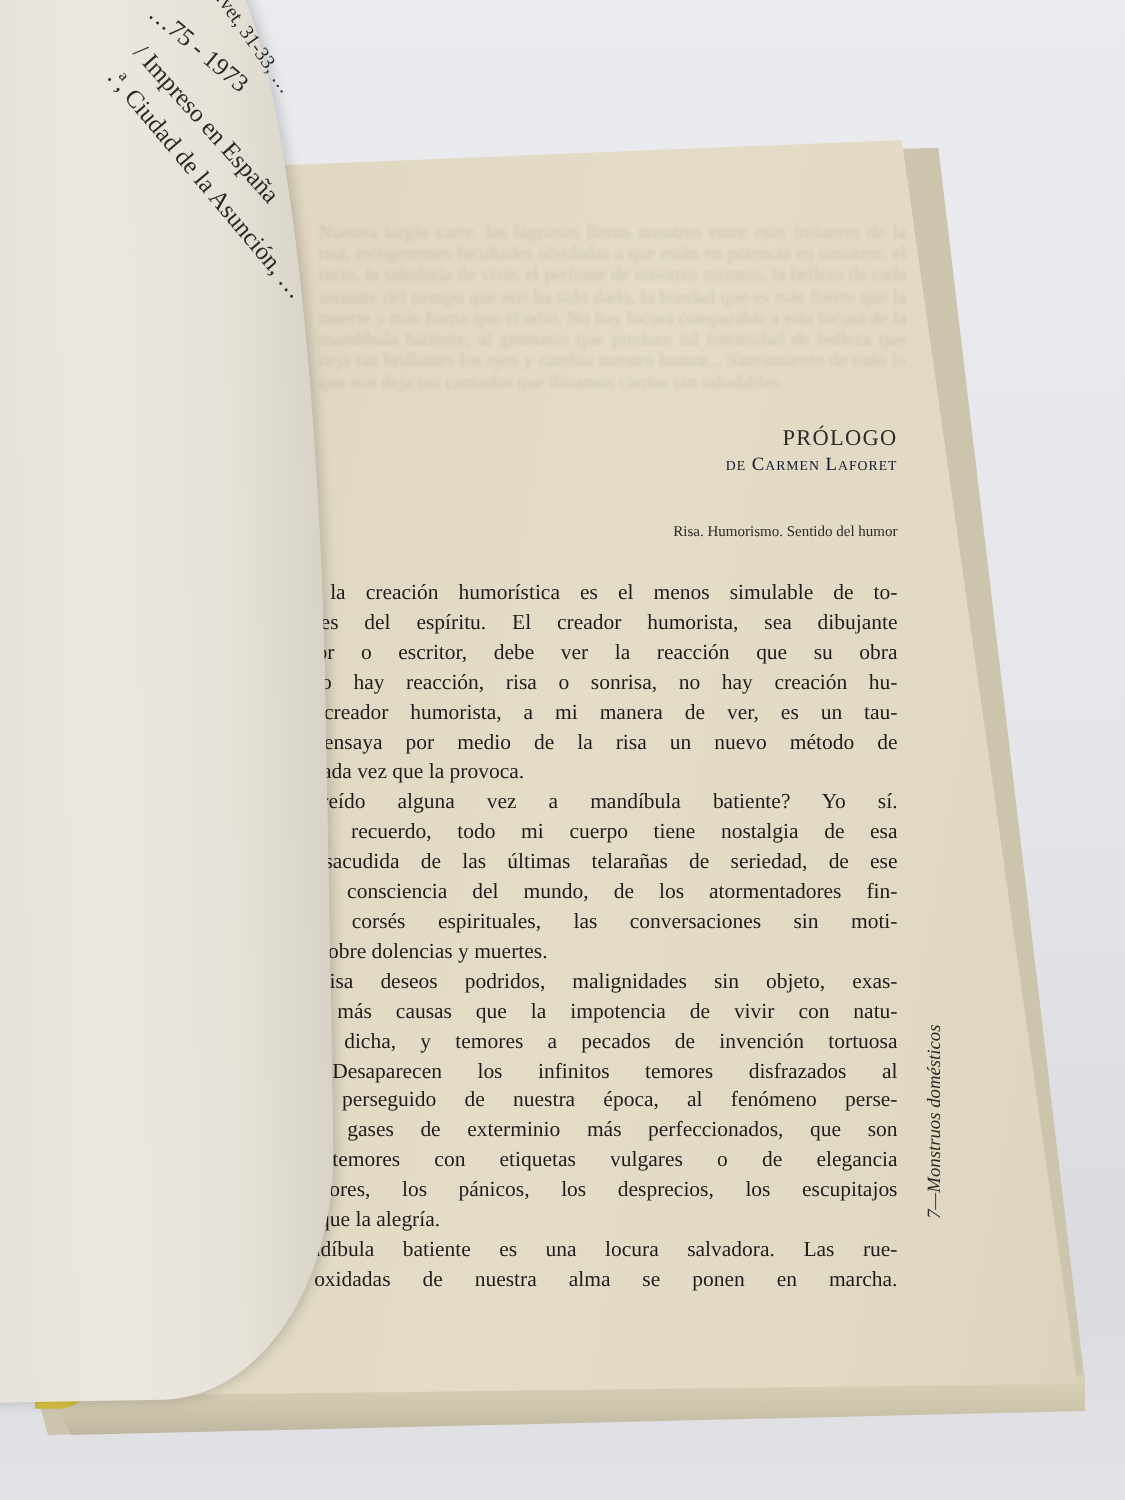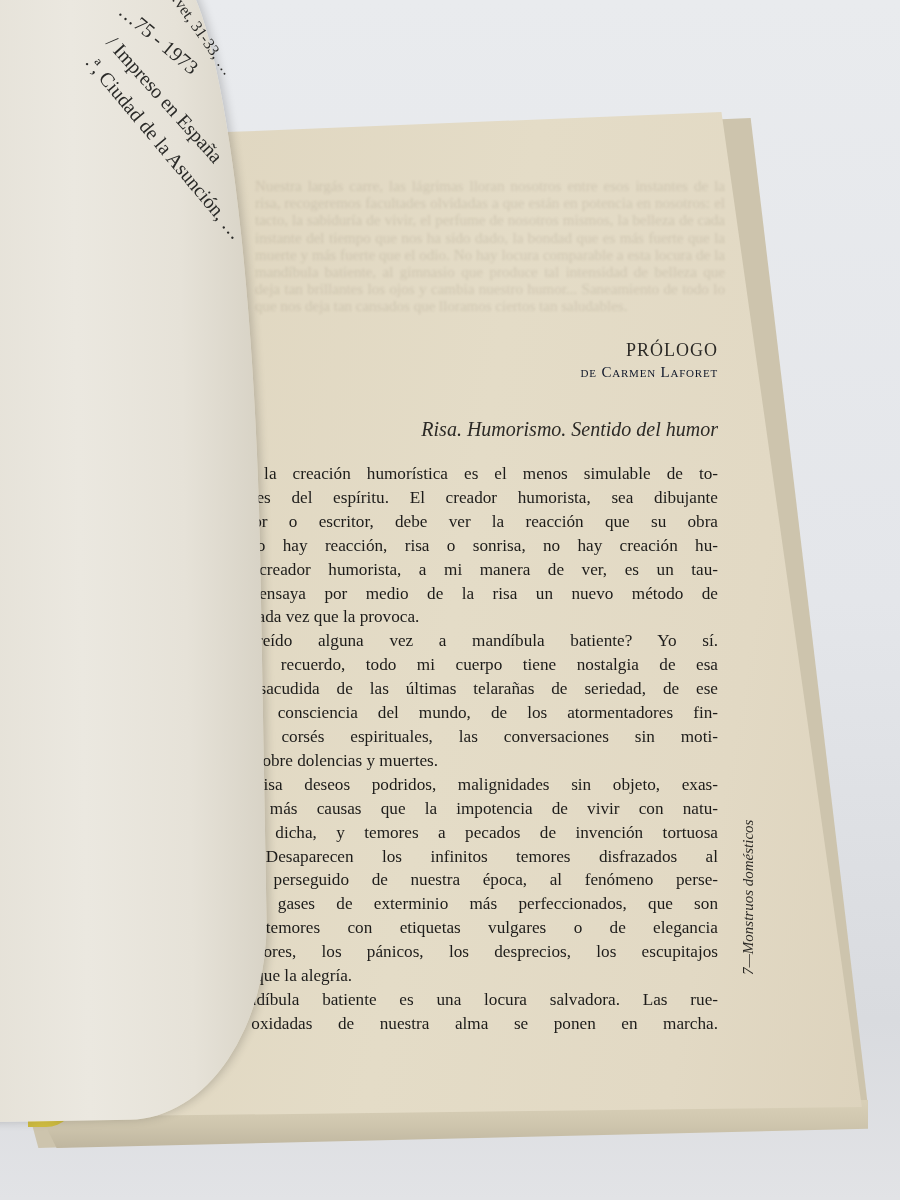--- a/index.html
+++ b/index.html
@@ -65,21 +65,21 @@
     .title {
       position:absolute; right:0; top:0; text-align:right;
       font-size:18px; letter-spacing:1px; color:#2c2a26;
     }
     .subtitle {
       position:absolute; right:0; top:24px; text-align:right;
       font-size:15px; font-variant:small-caps; letter-spacing:.8px; color:#0f172a;
     }
     .section {
       position:absolute; right:0; top:78px; text-align:right;
-      font-style:italic; font-size:20px; color:#2c2a26;
+      font-size:12px; color:#2c2a26;
     }
     .body {
       position:absolute; left:0; top:122px; width:600px;
       font-size:17.2px; line-height:23.9px; text-align:justify;
     }
     .body .ln { display:block; white-space:nowrap; text-align:justify; text-align-last:justify; }
     .body .ln.last { text-align-last:left; }
     .footer {
       position:absolute; left:740px; top:975px;
       transform: rotate(-90deg); transform-origin:left top;

